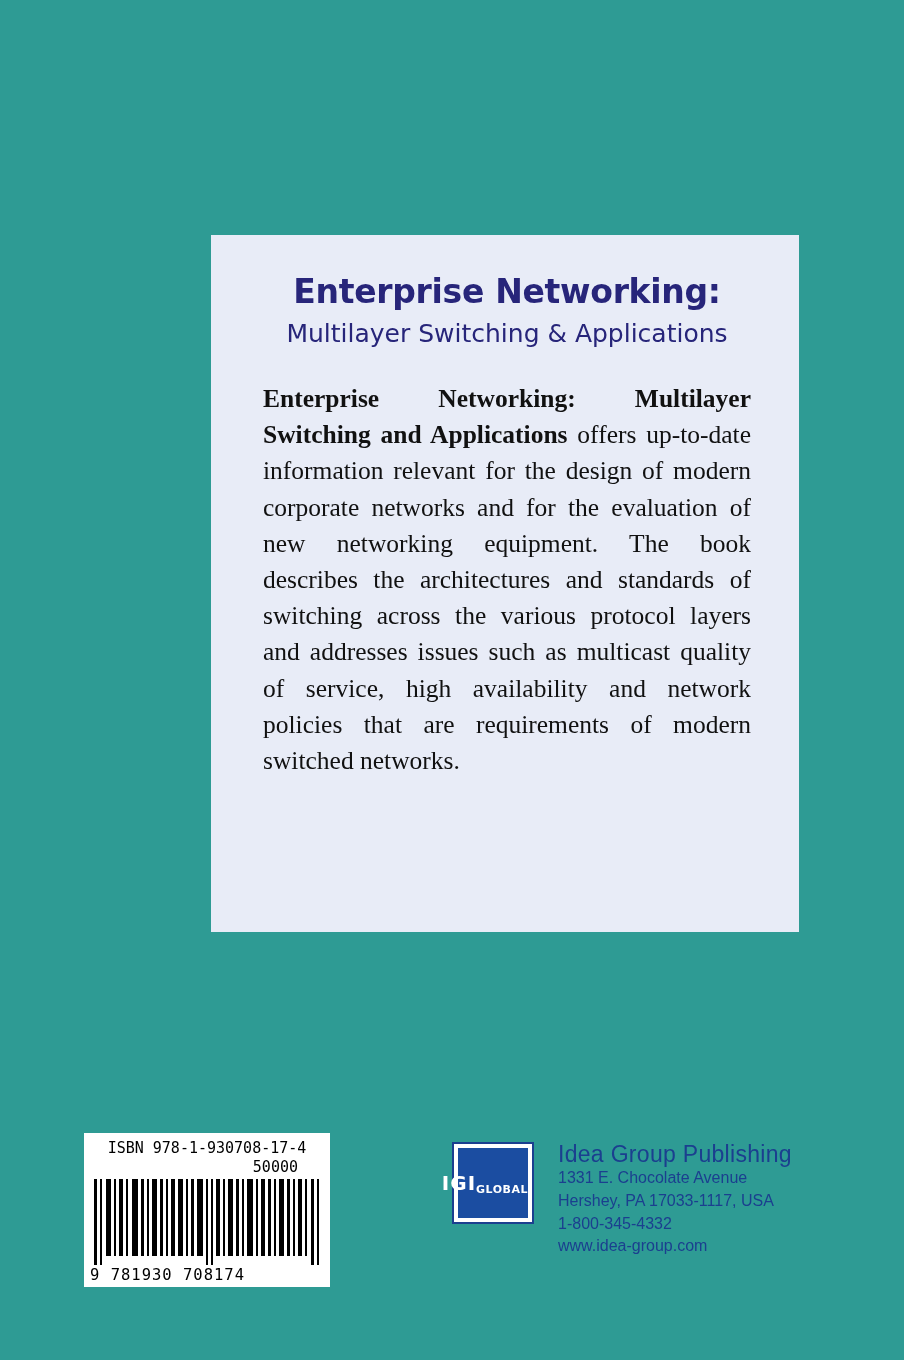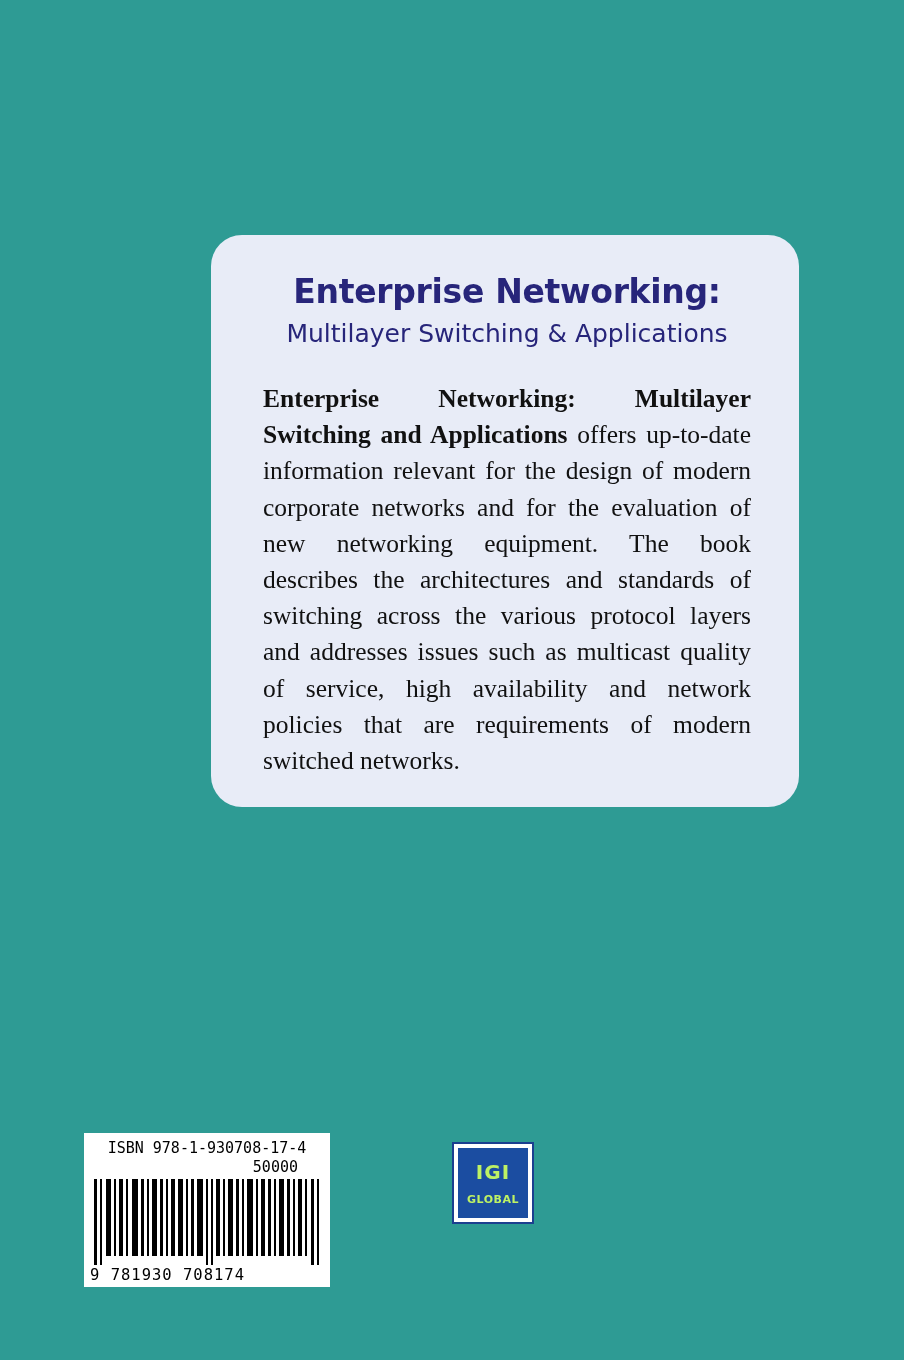--- a/index.html
+++ b/index.html
@@ -14,23 +14,22 @@
     position: relative;
     overflow: hidden;
   }
 
   
   .blurb-panel {
     position: absolute;
     left: 211px;
     top: 235px;
     width: 588px;
-    height: 572px;
+    height: 697px;
     background: #e8ecf7;
-    border-radius: 31px;
   }
 
   .blurb-inner {
     padding: 38px 40px 0 44px;
   }
 
   .book-title {
     color: #27257a;
     font-family: "DejaVu Sans", sans-serif;
     font-weight: bold;
@@ -135,25 +134,25 @@
     height: 82px;
     background: #ffffff;
     border: 2px solid #1b3f8f;
     box-sizing: border-box;
     padding: 4px;
   }
   .igi-logo-inner {
     width: 100%;
     height: 100%;
     background: #1b4da1;
-    color: #bef264;
+    color: #ffffff;
     display: flex;
-    flex-direction: column;
+    flex-direction: row;
     align-items: center;
-    justify-content: center;
+    justify-content: flex-end;
     position: relative;
   }
   .igi-logo-inner .igi {
     font-family: "DejaVu Sans", sans-serif;
     font-weight: bold;
     font-size: 20px;
     letter-spacing: 1px;
     line-height: 1;
   }
   .igi-logo-inner .global {
@@ -238,13 +237,20 @@
   <div class="ean-digits">9 781930 708174</div>
 </div>
 
 <div class="publisher-block">
   <div class="igi-logo">
     <div class="igi-logo-inner">
       <div class="igi">IGI</div>
       <div class="global">GLOBAL</div>
     </div>
   </div>
+  <div class="pub-text">
+    <div class="pub-name">Idea Group Publishing</div>
+    <div class="pub-line">1331 E. Chocolate Avenue</div>
+    <div class="pub-line">Hershey, PA 17033-1117, USA</div>
+    <div class="pub-line">1-800-345-4332</div>
+    <div class="pub-line">www.idea-group.com</div>
+  </div>
 </div>
 
 </body></html>

